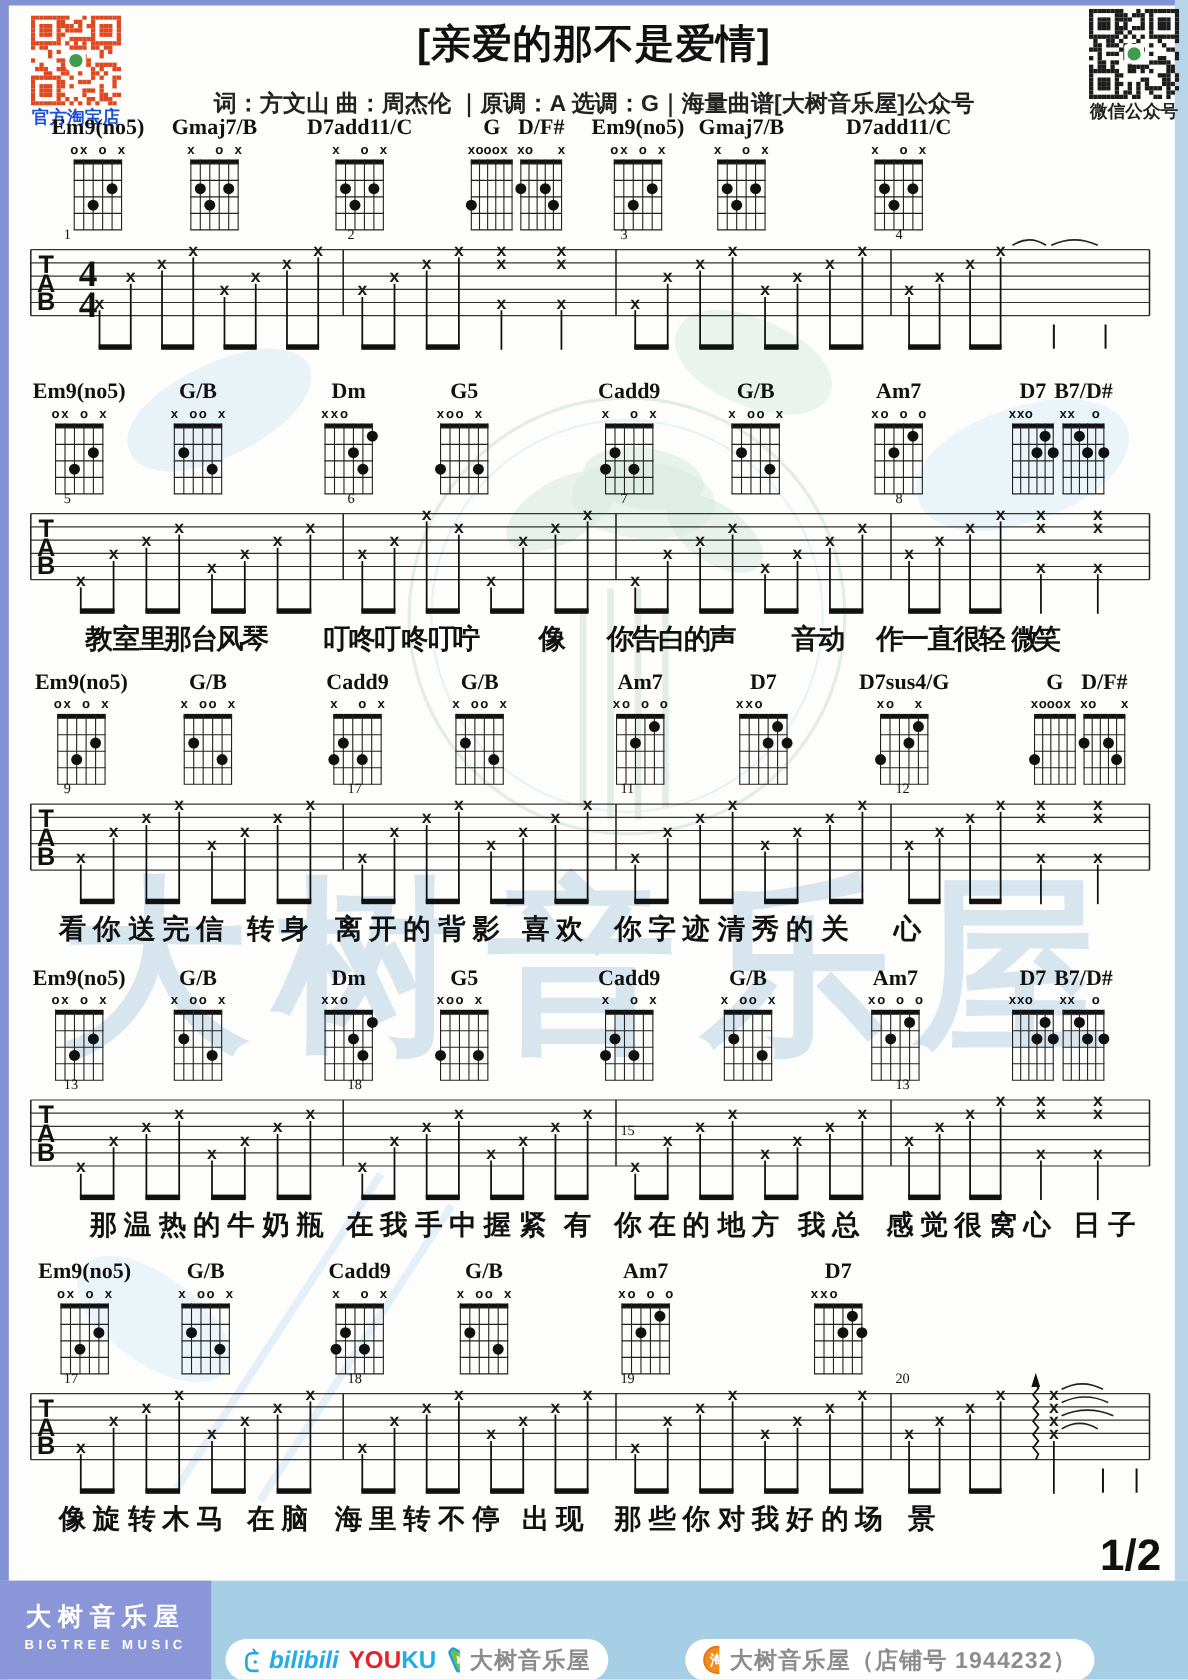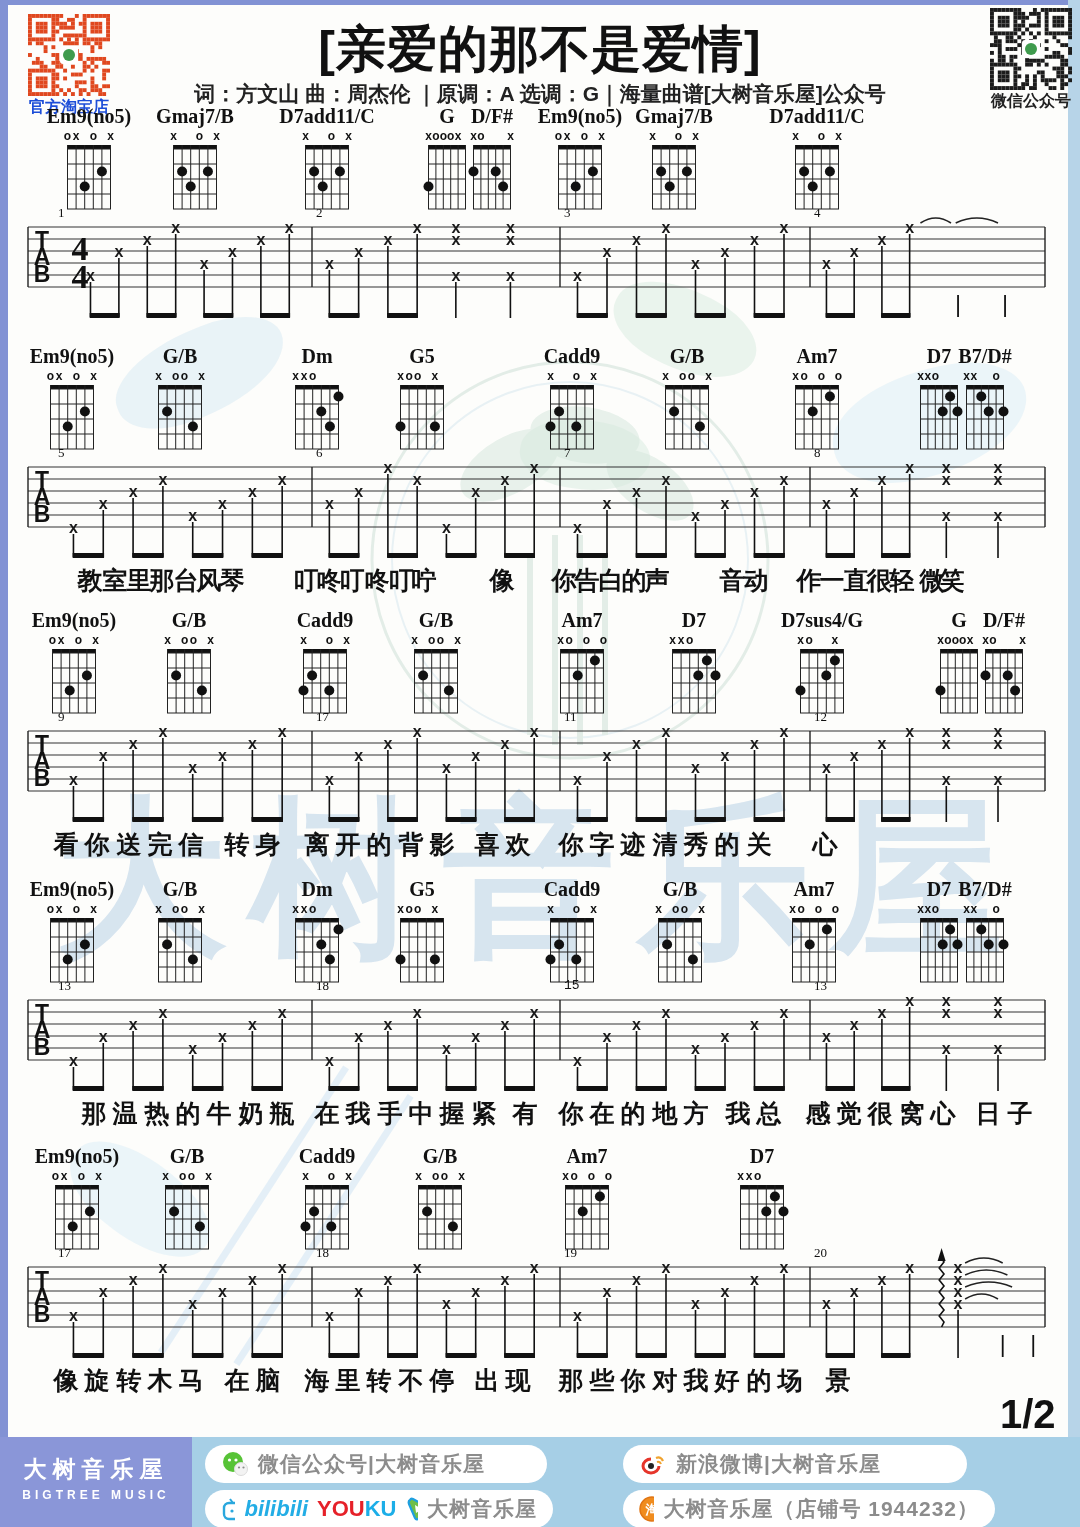--- a/index.html
+++ b/index.html
@@ -3,21 +3,21 @@
 <meta charset="utf-8">
 <style>
   html,body{margin:0;padding:0;background:#e8e8e8;font-family:"Liberation Sans",sans-serif;}
   #page{position:relative;width:1080px;height:1527px;background:#fdfdfb;overflow:hidden;}
   .abs{position:absolute;}
   
   #b-left{left:0;top:0;width:8px;height:1527px;background:#8292d4;}
   #b-top{left:0;top:0;width:1080px;height:5px;background:#8292d4;}
   #b-right{right:0;top:0;width:12px;height:1437px;background:#b7d4e8;}
   
-  #title{left:0;top:16px;width:1080px;text-align:center;font-size:50px;font-weight:800;color:#111;letter-spacing:1px;}
+  #title{left:0;top:16px;width:1080px;text-align:center;font-size:36px;font-weight:800;color:#111;letter-spacing:1px;}
   #subtitle{left:0;top:80px;width:1080px;text-align:center;font-size:21px;font-weight:600;color:#222;}
   .qrwrap{width:110px;text-align:center;}
   #qr-left{left:14px;top:14px;}
   #qr-right{left:976px;top:8px;}
   .qrbox{position:relative;width:82px;height:82px;margin:0 auto;}
   .qr-logo{position:absolute;left:32px;top:32px;width:18px;height:18px;background:#fff;border-radius:3px;}
   .qr-logo span{position:absolute;left:3px;top:3px;width:12px;height:12px;border-radius:50%;background:#3f9b4e;}
   .qrlabel{font-size:16px;margin-top:1px;font-weight:600;}
   #qr-left .qrlabel{color:#1d4ed8;}
   #qr-right .qrlabel{color:#222;}
@@ -1711,21 +1711,21 @@
         <text x="946.3" y="42.5" font-size="16" font-weight="bold" fill="#1a1a1a" text-anchor="middle" font-family="Liberation Sans,sans-serif">x</text>
         <text x="946.3" y="78.5" font-size="16" font-weight="bold" fill="#1a1a1a" text-anchor="middle" font-family="Liberation Sans,sans-serif">x</text>
         <line x1="946.3" y1="80" x2="946.3" y2="116" stroke="#111" stroke-width="1.6"></line>
         <text x="998" y="30.5" font-size="16" font-weight="bold" fill="#1a1a1a" text-anchor="middle" font-family="Liberation Sans,sans-serif">x</text>
         <text x="998" y="42.5" font-size="16" font-weight="bold" fill="#1a1a1a" text-anchor="middle" font-family="Liberation Sans,sans-serif">x</text>
         <text x="998" y="78.5" font-size="16" font-weight="bold" fill="#1a1a1a" text-anchor="middle" font-family="Liberation Sans,sans-serif">x</text>
         <line x1="998" y1="80" x2="998" y2="116" stroke="#111" stroke-width="1.6"></line>
       </svg>
       <div class="barnum" style="left: 58px; top: 978px;">13</div>
       <div class="barnum" style="left: 316px; top: 978px;">18</div>
-      <div class="barnum" style="left: 564px; top: 978px; font-family: Liberation Mono, monospace;">15</div>
+      <div class="barnum" style="left: 564px; top: 1020px;">15</div>
       <div class="barnum" style="left: 814px; top: 978px;">13</div>
       <div class="lyr" style="left: 94px; top: 1097px;">那</div>
       <div class="lyr" style="left: 125px; top: 1097px;">温</div>
       <div class="lyr" style="left: 157px; top: 1097px;">热</div>
       <div class="lyr" style="left: 188px; top: 1097px;">的</div>
       <div class="lyr" style="left: 219px; top: 1097px;">牛</div>
       <div class="lyr" style="left: 251px; top: 1097px;">奶</div>
       <div class="lyr" style="left: 282px; top: 1097px;">瓶</div>
       <div class="lyr" style="left: 327px; top: 1097px;">在</div>
       <div class="lyr" style="left: 358px; top: 1097px;">我</div>
@@ -2002,55 +2002,35 @@
       <div class="lyr" style="left: 838px; top: 1364px;">景</div>
     </div>
 
   <div id="page-num">1/2</div>
 
   <div class="abs" id="footer">
     <div id="brand">
       <div id="brand-cjk">大树音乐屋</div>
       <div id="brand-latin">BIGTREE MUSIC</div>
     </div>
-    <div class="pill" style="left:205px;top:8px;width:342px;">
-      <svg width="28" height="26">
-        <circle cx="12" cy="11" r="10" fill="#57c337"></circle>
-        <circle cx="8.5" cy="9" r="1.6" fill="#fff"></circle>
-          <circle cx="15" cy="9" r="1.6" fill="#fff"></circle>
-        <circle cx="20" cy="18" r="6.5" fill="#f3f3f3" stroke="#dcdcdc"></circle>
-        <circle cx="18" cy="16.5" r="1.1" fill="#8b8b8b"></circle>
-          <circle cx="22.5" cy="16.5" r="1.1" fill="#8b8b8b"></circle>
-      </svg>
-      <span class="ptext">微信公众号|大树音乐屋</span>
-    </div>
     <div class="pill" style="left:205px;top:53px;width:348px;">
       <svg width="30" height="24">
         <line x1="9" y1="2" x2="12" y2="6" stroke="#29a7dd" stroke-width="2"></line>
         <line x1="21" y1="2" x2="18" y2="6" stroke="#29a7dd" stroke-width="2"></line>
         <rect x="3" y="6" width="24" height="16" rx="5" fill="none" stroke="#29a7dd" stroke-width="2.4"></rect>
         <circle cx="11" cy="14" r="1.6" fill="#29a7dd"></circle>
           <circle cx="19" cy="14" r="1.6" fill="#29a7dd"></circle>
       </svg>
       <span class="bili-word">bilibili</span>
       <span><span class="youku-you">YOU</span><span class="youku-ku">KU</span></span>
       <svg width="26" height="26">
         <path d="M5,4 Q3,5 4,8 L10,22 Q11,24 13,23 L23,15 Q25,13 23,11 L8,3 Q6,2 5,4Z" fill="#6fbe49" stroke="#1e9fe0" stroke-width="2.2"></path>
         <path d="M10,9 L17,13 L11,17Z" fill="#fff"></path>
       </svg>
       <span class="ptext">大树音乐屋</span>
-    </div>
-    <div class="pill" style="left:623px;top:8px;width:344px;">
-      <svg width="28" height="26">
-        <path d="M12,8 a8,7 0 1 0 8,7" fill="none" stroke="#e6352b" stroke-width="3"></path>
-        <circle cx="12" cy="15" r="3" fill="#222"></circle>
-        <path d="M17,7 q5,-2 7,3" fill="none" stroke="#f0a32f" stroke-width="2.2"></path>
-        <path d="M18,11 q3,-1 4,2" fill="none" stroke="#f0a32f" stroke-width="2"></path>
-      </svg>
-      <span class="ptext">新浪微博|大树音乐屋</span>
     </div>
     <div class="pill" style="left:623px;top:53px;width:372px;">
       <svg width="26" height="26">
         <circle cx="13" cy="13" r="12" fill="#f08c1e"></circle>
         <circle cx="13" cy="13" r="12" fill="none" stroke="#e07413" stroke-width="1.5"></circle>
         <text x="13" y="18" text-anchor="middle" font-size="13" font-weight="bold" fill="#fff" font-family="Liberation Sans,sans-serif">淘</text>
       </svg>
       <span class="ptext">大树音乐屋（店铺号 1944232）</span>
     </div>
   </div>

